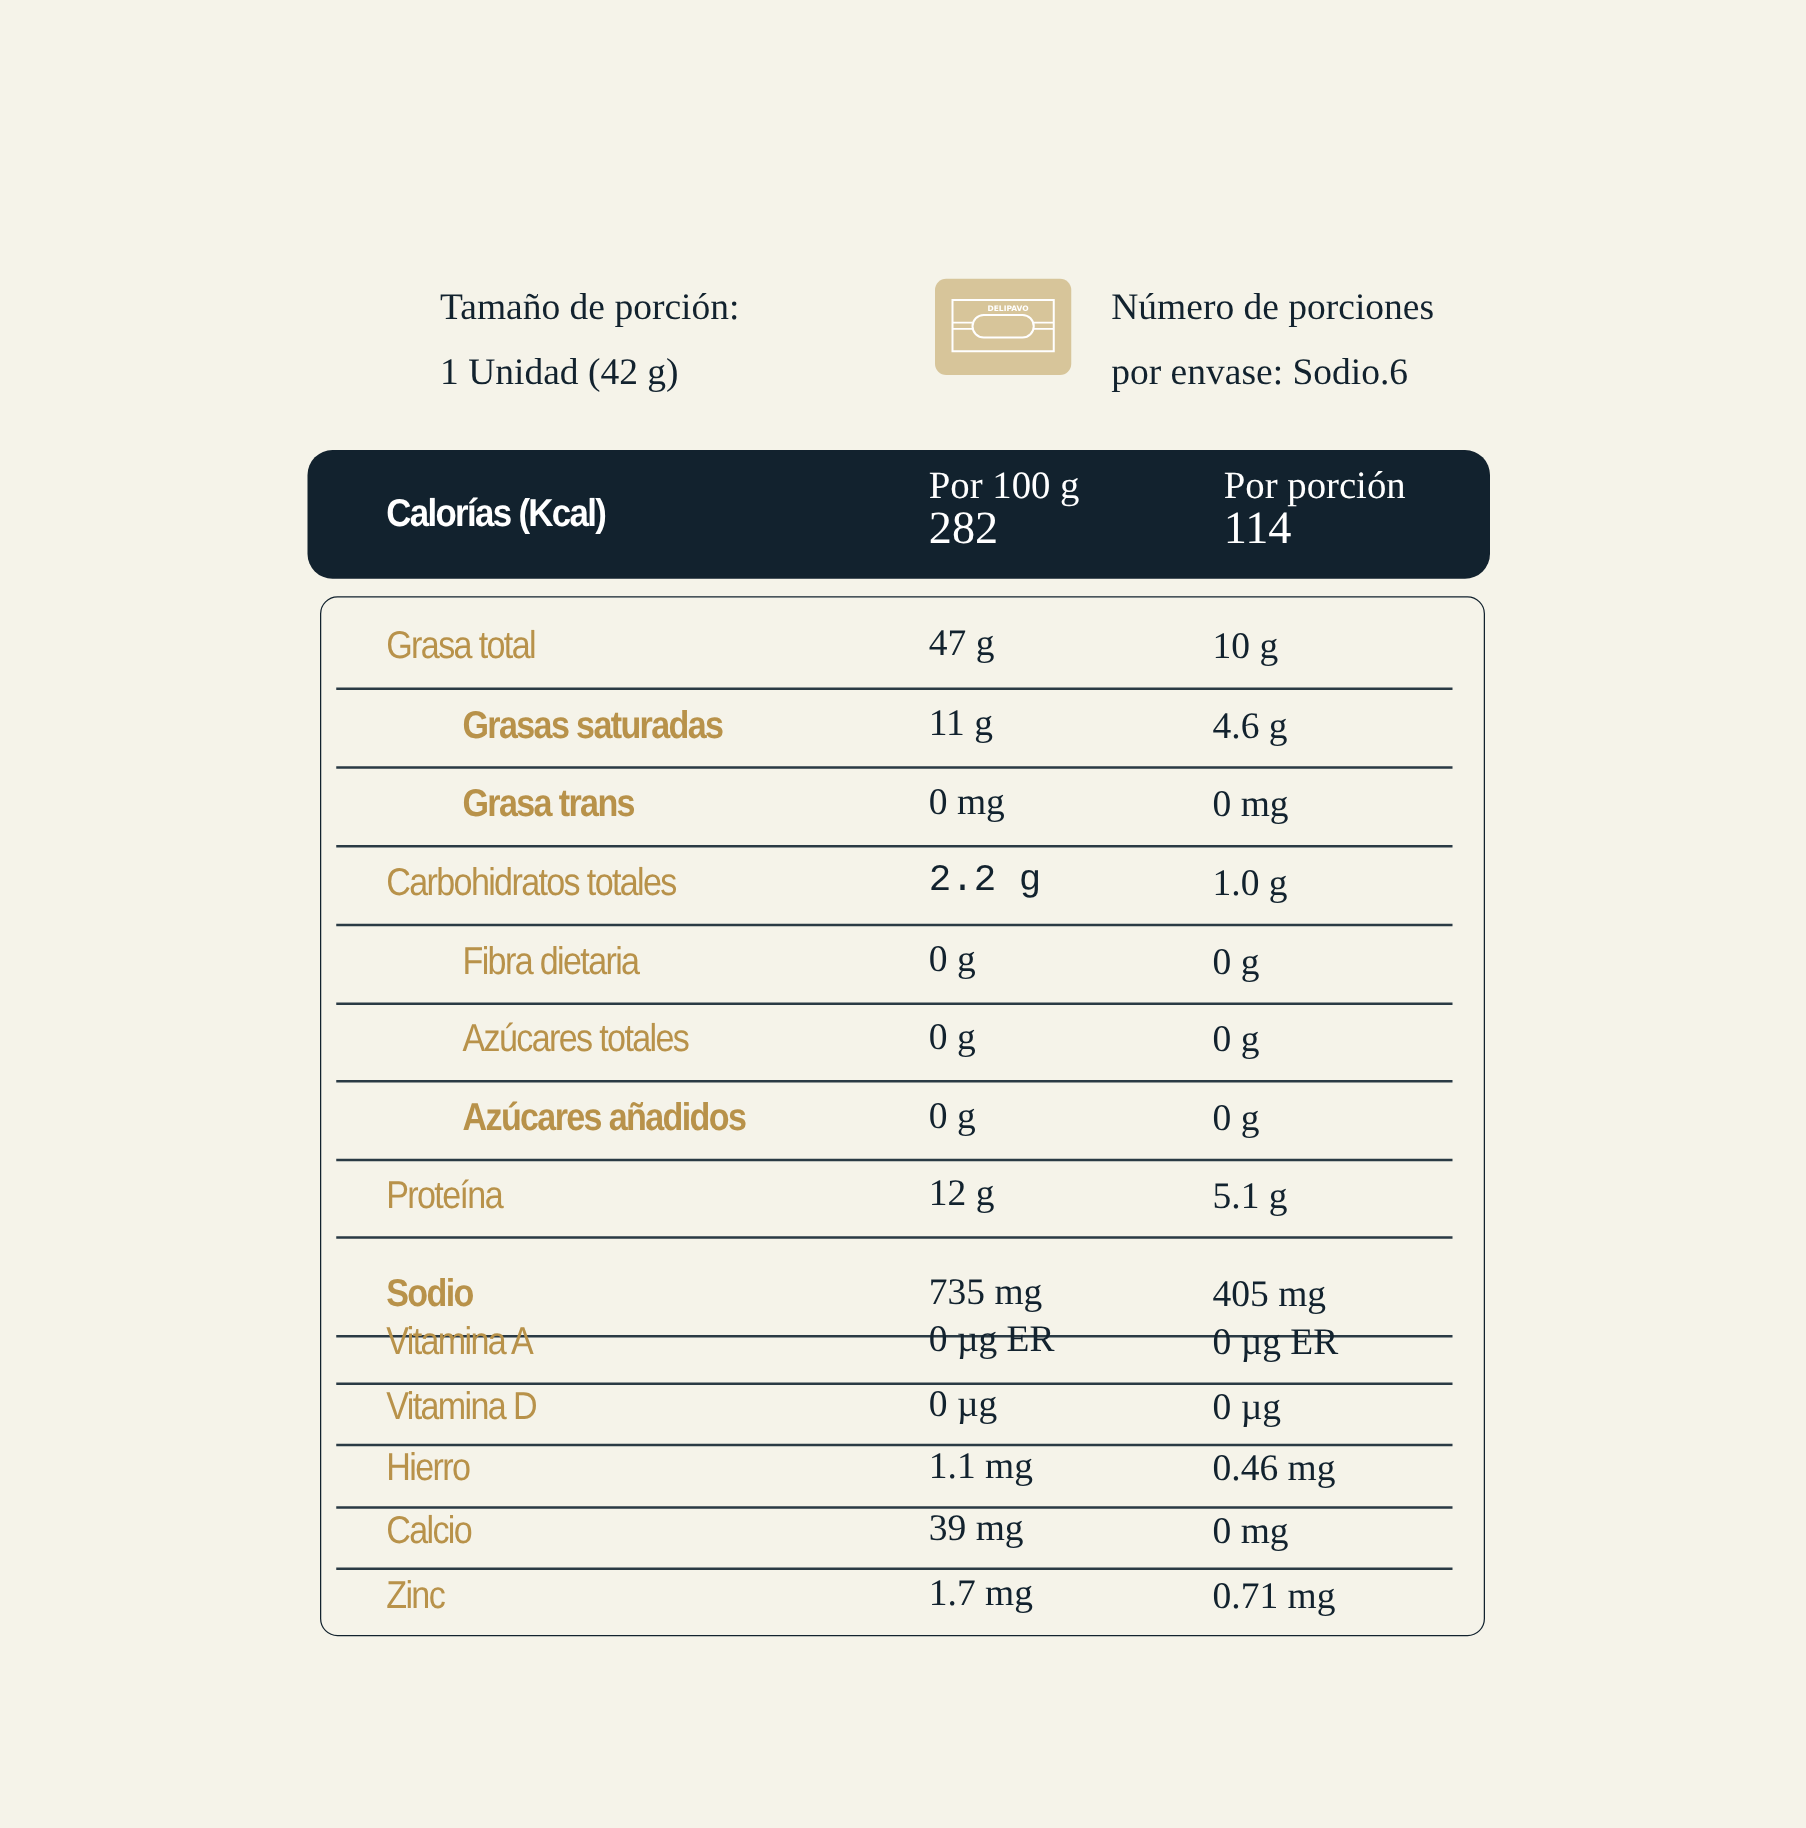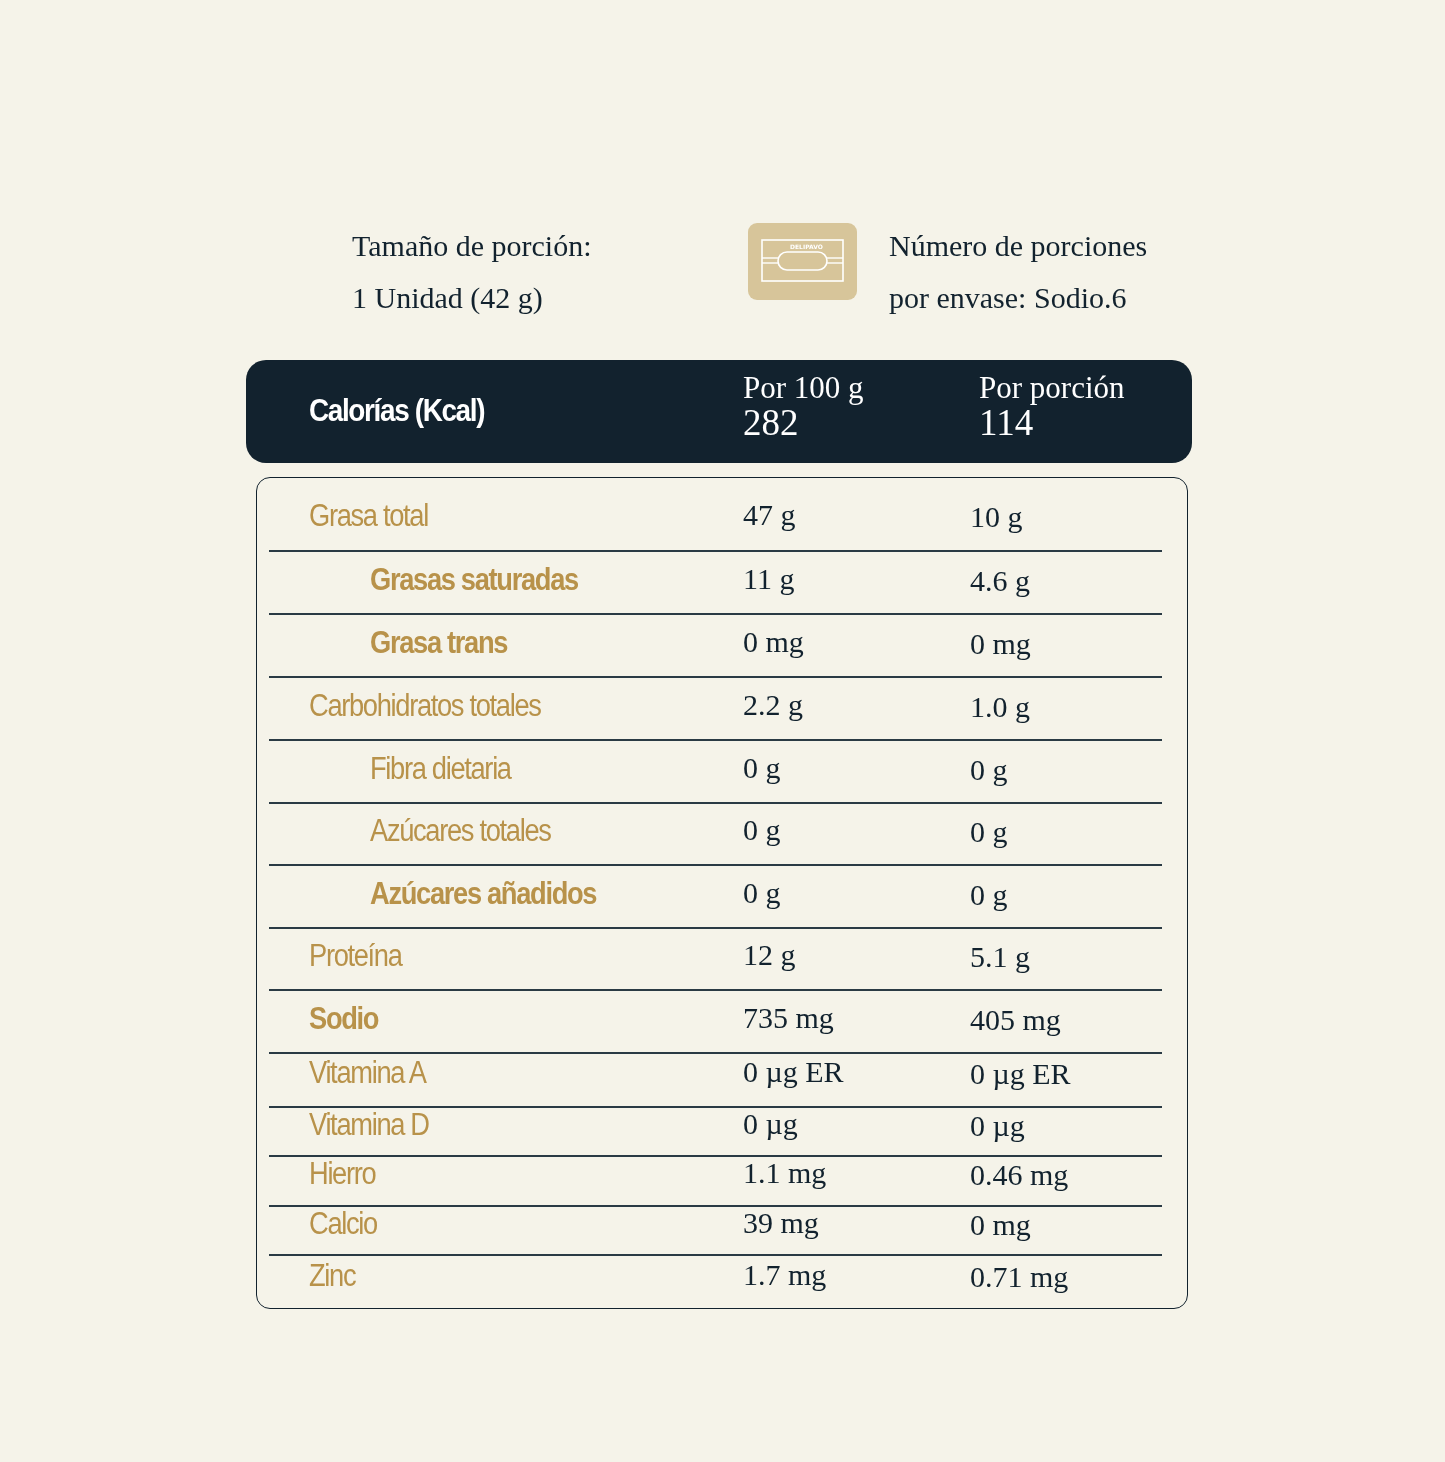--- a/index.html
+++ b/index.html
@@ -86,21 +86,21 @@
       <span class="v1" style="top: 11.5px;">11 g</span>
       <span class="v2" style="top: 13.5px;">4.6 g</span>
     </div>
     <div class="row" style="top: 135px; height: 63px;">
       <span class="name bold indent" style="top: 11.5px;">Grasa trans</span>
       <span class="v1" style="top: 11.5px;">0 mg</span>
       <span class="v2" style="top: 13.5px;">0 mg</span>
     </div>
     <div class="row" style="top: 198px; height: 63px;">
       <span class="name" style="top: 11.5px;">Carbohidratos totales</span>
-      <span class="v1" style="top: 11.5px;">2.2 g</span>
+      <span class="v1" style="top: 11.5px; font-family: Liberation Mono, monospace;">2.2 g</span>
       <span class="v2" style="top: 13.5px;">1.0 g</span>
     </div>
     <div class="row" style="top: 261px; height: 63px;">
       <span class="name indent" style="top: 11.5px;">Fibra dietaria</span>
       <span class="v1" style="top: 11.5px;">0 g</span>
       <span class="v2" style="top: 13.5px;">0 g</span>
     </div>
     <div class="row" style="top: 324px; height: 62px;">
       <span class="name indent" style="top: 11px;">Azúcares totales</span>
       <span class="v1" style="top: 11px;">0 g</span>
@@ -109,21 +109,21 @@
     <div class="row" style="top: 386px; height: 63px;">
       <span class="name bold indent" style="top: 11.5px;">Azúcares añadidos</span>
       <span class="v1" style="top: 11.5px;">0 g</span>
       <span class="v2" style="top: 13.5px;">0 g</span>
     </div>
     <div class="row" style="top: 449px; height: 62px;">
       <span class="name" style="top: 11px;">Proteína</span>
       <span class="v1" style="top: 11px;">12 g</span>
       <span class="v2" style="top: 13px;">5.1 g</span>
     </div>
-    <div class="row" style="top: 511px; height: 63px;">
+    <div class="row" style="top: 527px; height: 63px;">
       <span class="name bold" style="top: 11.5px;">Sodio</span>
       <span class="v1" style="top: 11.5px;">735 mg</span>
       <span class="v2" style="top: 13.5px;">405 mg</span>
     </div>
     <div class="row" style="top: 574px; height: 54px;">
       <span class="name" style="top: 3px;">Vitamina A</span>
       <span class="v1" style="top: 3px;">0 µg ER</span>
       <span class="v2" style="top: 5px;">0 µg ER</span>
     </div>
     <div class="row" style="top: 628px; height: 49px;">

